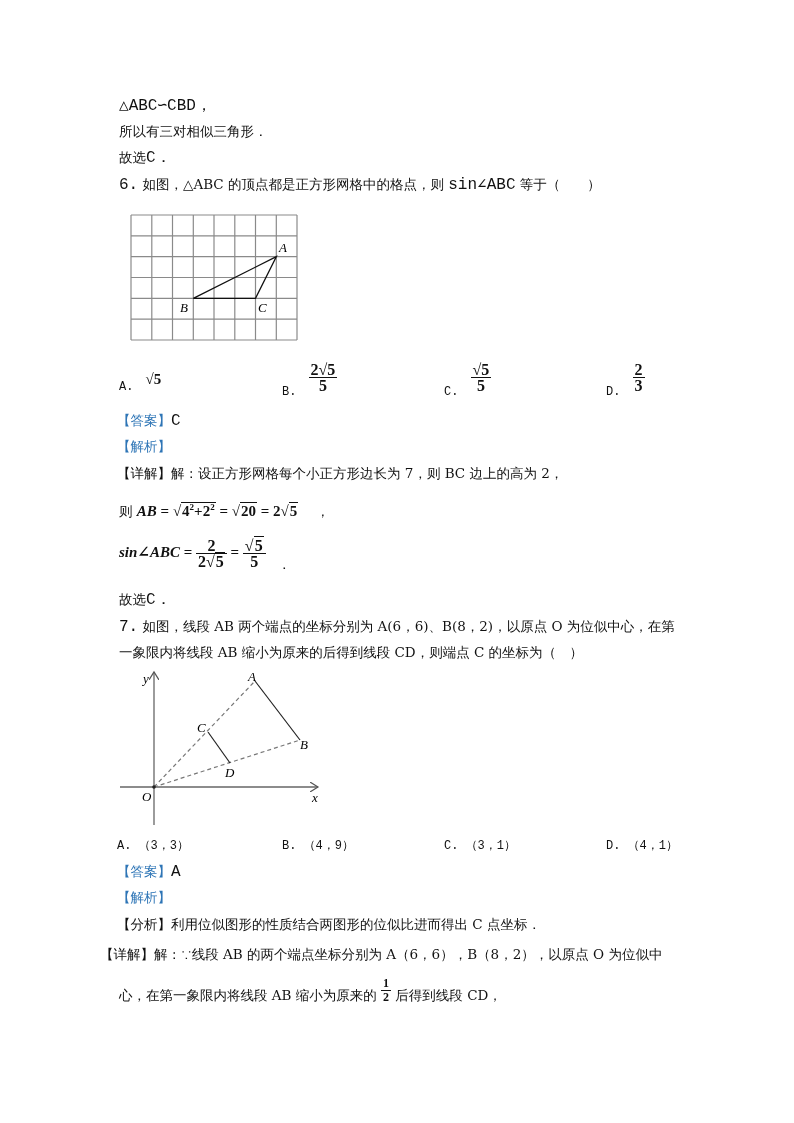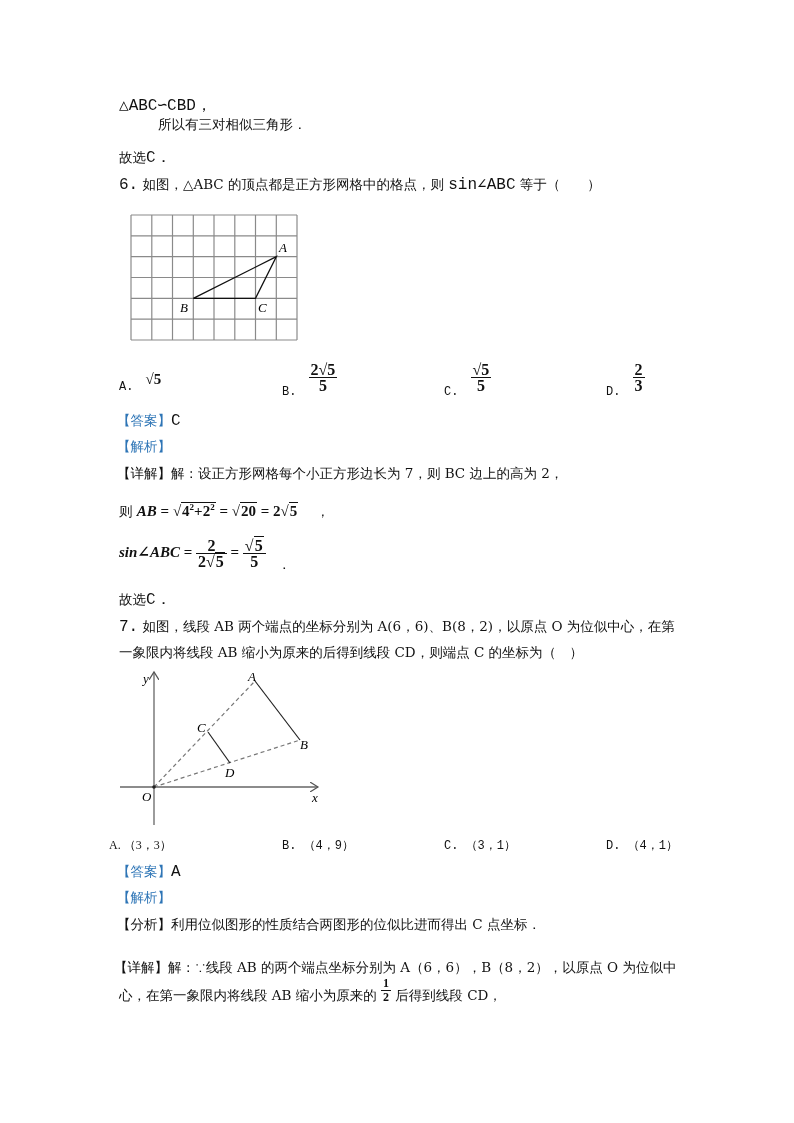--- a/index.html
+++ b/index.html
@@ -19,21 +19,21 @@
   .sqrt { white-space: nowrap; }
   .sqrt .rad { border-top: 1.3px solid #111; padding: 0 1px; }
   svg text { font-family: "Liberation Serif", "DejaVu Serif", serif; font-style: italic; }
 </style>
 </head>
 <body>
 
 <div class="line" style="top:96px;">
   <span class="latin">△ABC∽CBD，</span>
 </div>
-<div class="line" style="top:115px;margin-left:39px;">所以有三对相似三角形．</div>
+<div class="line" style="top:122px;">所以有三对相似三角形．</div>
 <div class="line" style="top:148px;">
   <span>故选</span><span class="latin">C．</span>
 </div>
 
 <div class="line" style="top:175px;">
   <span class="latin">6.</span>
   <span>如图，△ABC 的顶点都是正方形网格中的格点，则</span>
   <span class="latin">sin∠ABC</span>
   <span>等于（　　）</span>
 </div>
@@ -152,41 +152,41 @@
   <circle cx="154" cy="787" r="1.8" fill="#222"></circle>
   <text x="143" y="683" font-size="13">y</text>
   <text x="312" y="802" font-size="13">x</text>
   <text x="142" y="801" font-size="13">O</text>
   <text x="248" y="681" font-size="13">A</text>
   <text x="300" y="749" font-size="13">B</text>
   <text x="197" y="732" font-size="13">C</text>
   <text x="225" y="777" font-size="13">D</text>
 </svg>
 
-<div class="opt opt-label" style="left:109px; top:837px;font-family:Liberation Serif, serif;">
+<div class="opt opt-label" style="left:117px; top:837px;">
   <span>A.</span> <span>（3，3）</span>
 </div>
 <div class="opt opt-label" style="left:282px; top:837px;">
   <span>B.</span> <span>（4，9）</span>
 </div>
 <div class="opt opt-label" style="left:444px; top:837px;">
   <span>C.</span> <span>（3，1）</span>
 </div>
 <div class="opt opt-label" style="left:606px; top:837px;">
   <span>D.</span> <span>（4，1）</span>
 </div>
 
 <div class="line" style="top:862px; left:117px;">
   <span class="blue">【答案】</span><span class="latin">A</span>
 </div>
 <div class="line blue" style="top:888px; left:117px;">【解析】</div>
 <div class="line" style="top:915px; left:117px;">
   <span>【分析】</span><span>利用位似图形的性质结合两图形的位似比进而得出 C 点坐标．</span>
 </div>
-<div class="line" style="top:945px; left:114px;margin-top:13px;">
+<div class="line" style="top:945px; left:100px;">
   <span>【详解】</span><span>解：∵线段 AB 的两个端点坐标分别为 A（6，6），B（8，2），以原点 O 为位似中</span>
 </div>
 <div class="line" style="top:978px; line-height:34px;">
   <span>心，在第一象限内将线段 AB 缩小为原来的</span>
   <span class="frac" style="font-size:12px; line-height:13px; position:relative; top:-6px;">
     <span class="num">1</span>
     <span class="den">2</span>
   </span>
   <span>后得到线段 CD，</span>
 </div>

